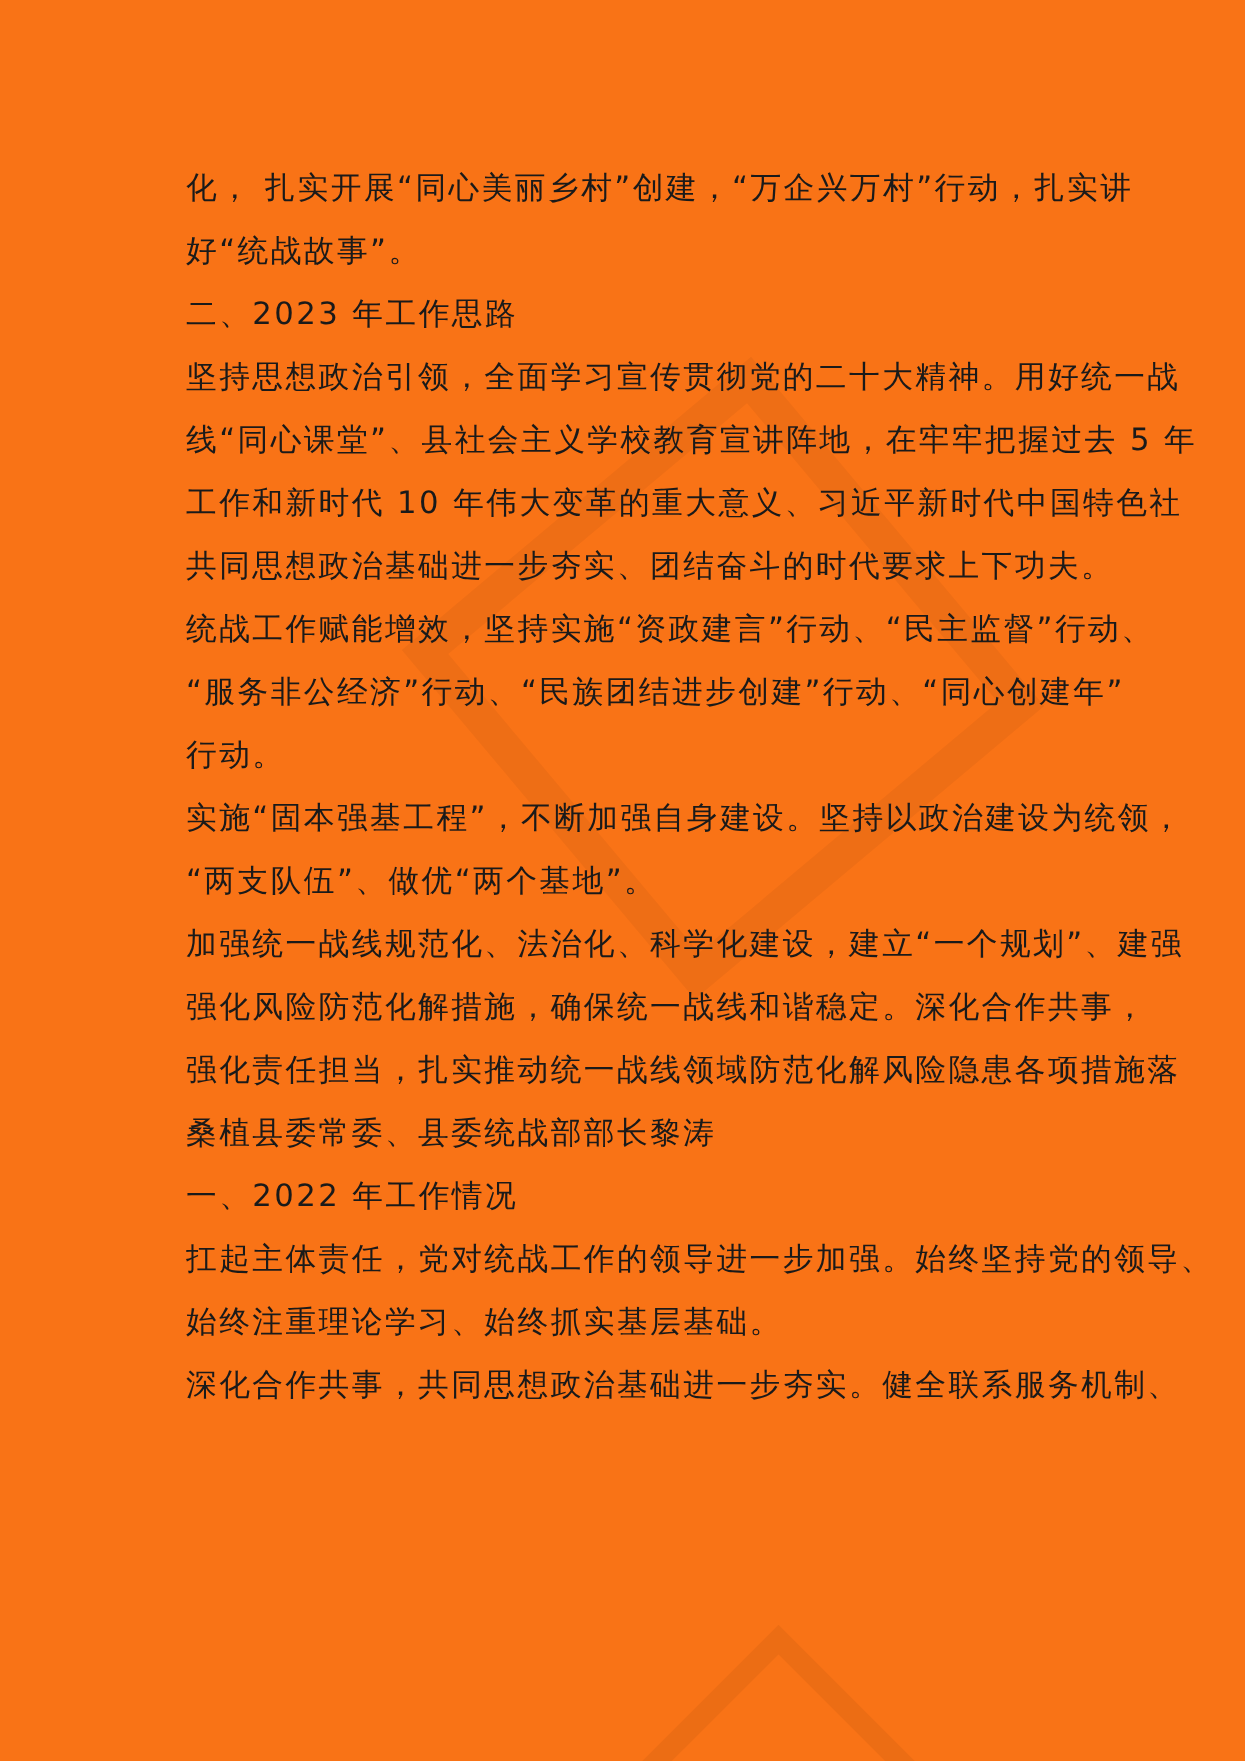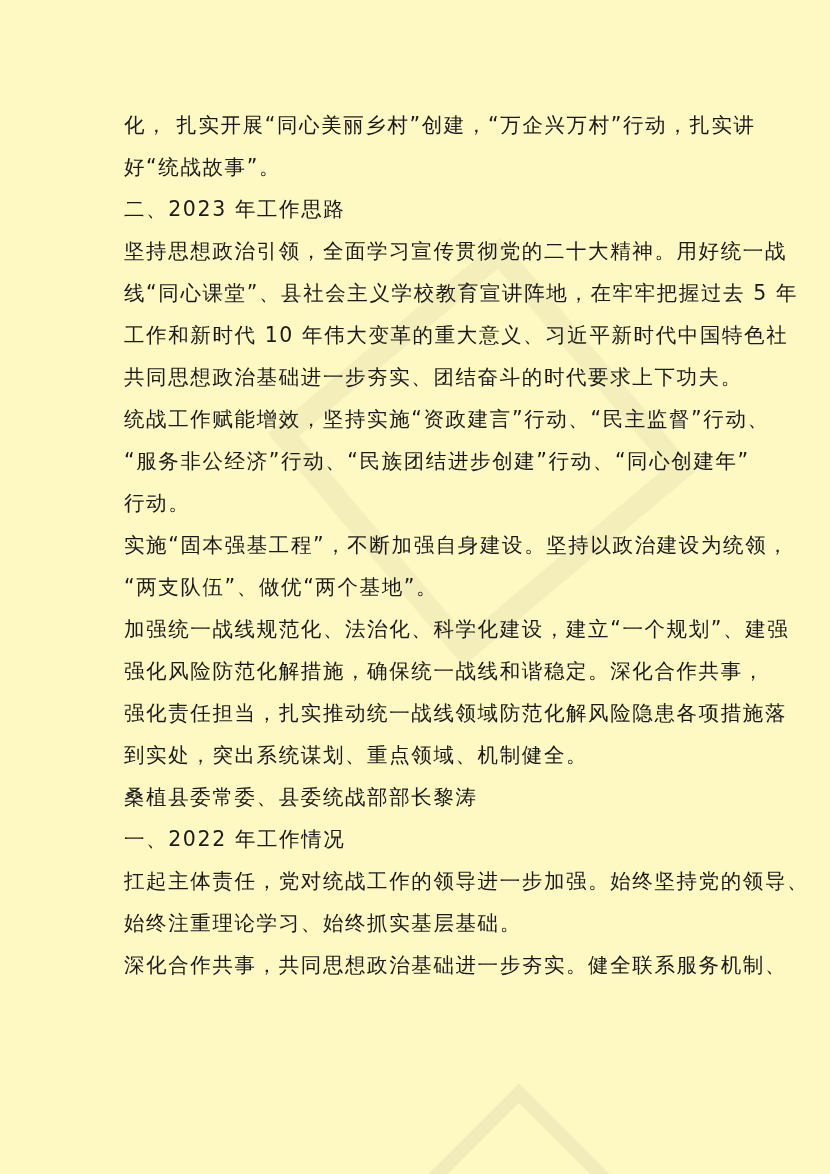--- a/index.html
+++ b/index.html
@@ -13,21 +13,21 @@
       position: relative;
       overflow: hidden;
       font-family: "DejaVu Sans", "Liberation Sans", sans-serif;
       color: #1a1a1a;
     }
     .page {
       position: absolute;
       left: 0; top: 0;
       width: 830px;
       height: 1174px;
-      background: #fef9c3;
+      background: #f97316;
     }
     .watermark {
       position: absolute;
       left: 330px;
       top: 300px;
       width: 260px;
       height: 260px;
       transform: rotate(-40deg);
       border: 22px solid rgba(0,0,0,0.045);
       pointer-events: none;
@@ -73,20 +73,19 @@
     <div class="line">工作和新时代 10  年伟大变革的重大意义、习近平新时代中国特色社</div>
     <div class="line">共同思想政治基础进一步夯实、团结奋斗的时代要求上下功夫。</div>
     <div class="line">统战工作赋能增效，坚持实施“资政建言”行动、“民主监督”行动、</div>
     <div class="line">“服务非公经济”行动、“民族团结进步创建”行动、“同心创建年”</div>
     <div class="line">行动。</div>
     <div class="line">实施“固本强基工程”，不断加强自身建设。坚持以政治建设为统领，</div>
     <div class="line">“两支队伍”、做优“两个基地”。</div>
     <div class="line">加强统一战线规范化、法治化、科学化建设，建立“一个规划”、建强</div>
     <div class="line">强化风险防范化解措施，确保统一战线和谐稳定。深化合作共事，</div>
     <div class="line">强化责任担当，扎实推动统一战线领域防范化解风险隐患各项措施落</div>
-    <div class="line">到实处，突出系统谋划、重点领域、机制健全。</div>
     <div class="line">桑植县委常委、县委统战部部长黎涛</div>
     <div class="line">一、2022 年工作情况</div>
     <div class="line">扛起主体责任，党对统战工作的领导进一步加强。始终坚持党的领导、</div>
     <div class="line">始终注重理论学习、始终抓实基层基础。</div>
     <div class="line">深化合作共事，共同思想政治基础进一步夯实。健全联系服务机制、</div>
   </div>
 </div>
 
 </body></html>

